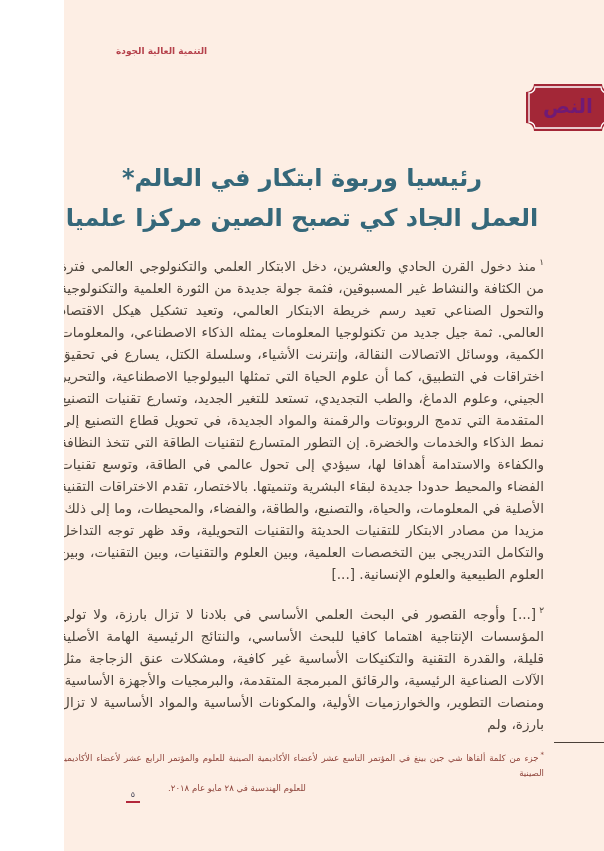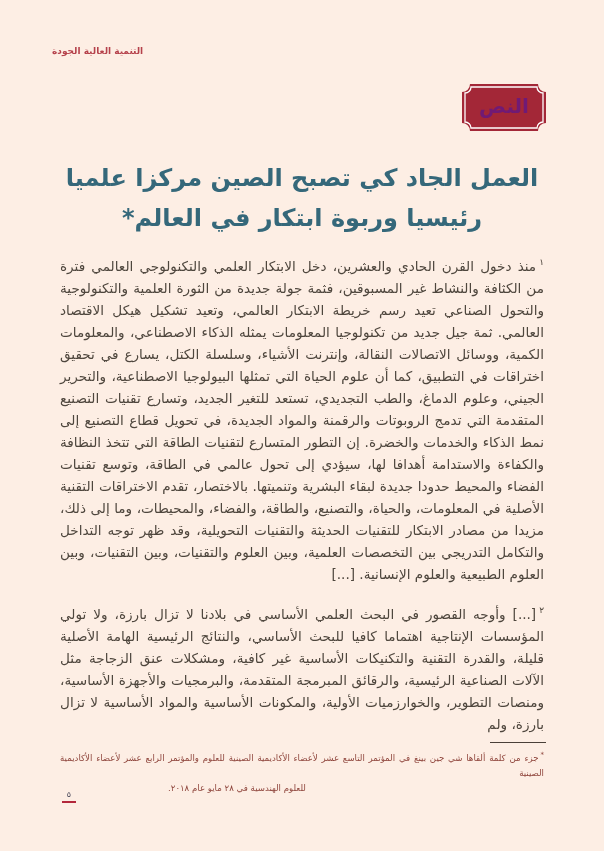--- a/index.html
+++ b/index.html
@@ -1,20 +1,20 @@
 <!DOCTYPE html>
 <html lang="ar" dir="rtl"><head>
 <meta charset="utf-8">
 <style>
   html, body { margin: 0; padding: 0; }
   body { font-family: "DejaVu Sans", sans-serif; }
 
   .page {
     position: relative;
-    width: 604px;
+    width: 540px;
     height: 851px;
     background: #fdeee4;
     overflow: hidden;
     direction: rtl;
   }
 
   .running-header {
     position: absolute;
     top: 46px;
     left: 52px;
@@ -121,22 +121,22 @@
 
   <div class="text-badge">
     <svg width="84" height="47" viewBox="0 0 84 47">
       <path d="M 8 0 H 76 A 8 8 0 0 0 84 8 V 39 A 8 8 0 0 0 76 47 H 8 A 8 8 0 0 0 0 39 V 8 A 8 8 0 0 0 8 0 Z" fill="#a32737"></path>
       <path d="M 9 3 H 75 A 6 6 0 0 0 81 9 V 38 A 6 6 0 0 0 75 44 H 9 A 6 6 0 0 0 3 38 V 9 A 6 6 0 0 0 9 3 Z" fill="none" stroke="#ffffff" stroke-width="1.3"></path>
     </svg>
     <span class="badge-label">النص</span>
   </div>
 
   <h1 class="title">
+    <span class="title-line">رئيسيا وربوة ابتكار في العالم*</span>
     <span class="title-line">العمل الجاد كي تصبح الصين مركزا علميا</span>
-    <span class="title-line">رئيسيا وربوة ابتكار في العالم*</span>
   </h1>
 
   <div class="body-text">
     <p class="para"><sup class="pnum">١</sup><span>منذ دخول القرن الحادي والعشرين، دخل الابتكار العلمي والتكنولوجي العالمي فترة من الكثافة والنشاط غير المسبوقين، فثمة جولة جديدة من الثورة العلمية والتكنولوجية والتحول الصناعي تعيد رسم خريطة الابتكار العالمي، وتعيد تشكيل هيكل الاقتصاد العالمي. ثمة جيل جديد من تكنولوجيا المعلومات يمثله الذكاء الاصطناعي، والمعلومات الكمية، ووسائل الاتصالات النقالة، وإنترنت الأشياء، وسلسلة الكتل، يسارع في تحقيق اختراقات في التطبيق، كما أن علوم الحياة التي تمثلها البيولوجيا الاصطناعية، والتحرير الجيني، وعلوم الدماغ، والطب التجديدي، تستعد للتغير الجديد، وتسارع تقنيات التصنيع المتقدمة التي تدمج الروبوتات والرقمنة والمواد الجديدة، في تحويل قطاع التصنيع إلى نمط الذكاء والخدمات والخضرة. إن التطور المتسارع لتقنيات الطاقة التي تتخذ النظافة والكفاءة والاستدامة أهدافا لها، سيؤدي إلى تحول عالمي في الطاقة، وتوسع تقنيات الفضاء والمحيط حدودا جديدة لبقاء البشرية وتنميتها. بالاختصار، تقدم الاختراقات التقنية الأصلية في المعلومات، والحياة، والتصنيع، والطاقة، والفضاء، والمحيطات، وما إلى ذلك، مزيدا من مصادر الابتكار للتقنيات الحديثة والتقنيات التحويلية، وقد ظهر توجه التداخل والتكامل التدريجي بين التخصصات العلمية، وبين العلوم والتقنيات، وبين التقنيات، وبين العلوم الطبيعية والعلوم الإنسانية. [...]</span></p>
     <p class="para second"><sup class="pnum">٢</sup><span>[...] وأوجه القصور في البحث العلمي الأساسي في بلادنا لا تزال بارزة، ولا تولي المؤسسات الإنتاجية اهتماما كافيا للبحث الأساسي، والنتائج الرئيسية الهامة الأصلية قليلة، والقدرة التقنية والتكنيكات الأساسية غير كافية، ومشكلات عنق الزجاجة مثل الآلات الصناعية الرئيسية، والرقائق المبرمجة المتقدمة، والبرمجيات والأجهزة الأساسية، ومنصات التطوير، والخوارزميات الأولية، والمكونات الأساسية والمواد الأساسية لا تزال بارزة، ولم</span></p>
   </div>
 
   <div class="fn-rule"></div>
 
   <div class="footnote">

